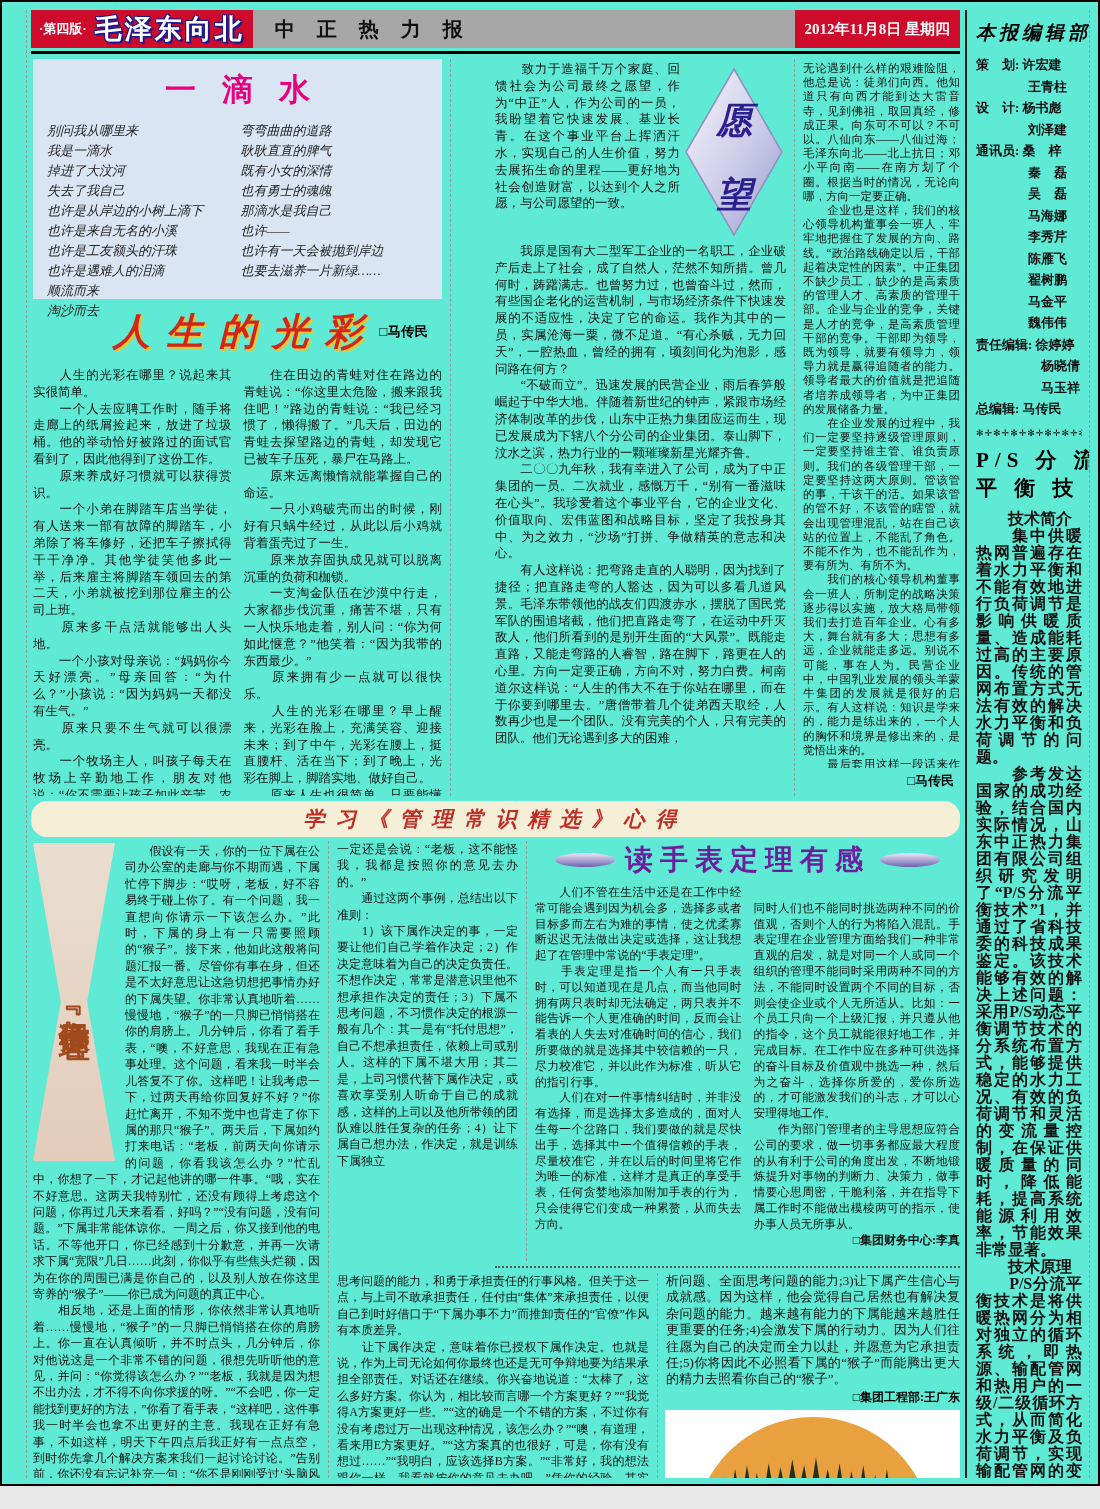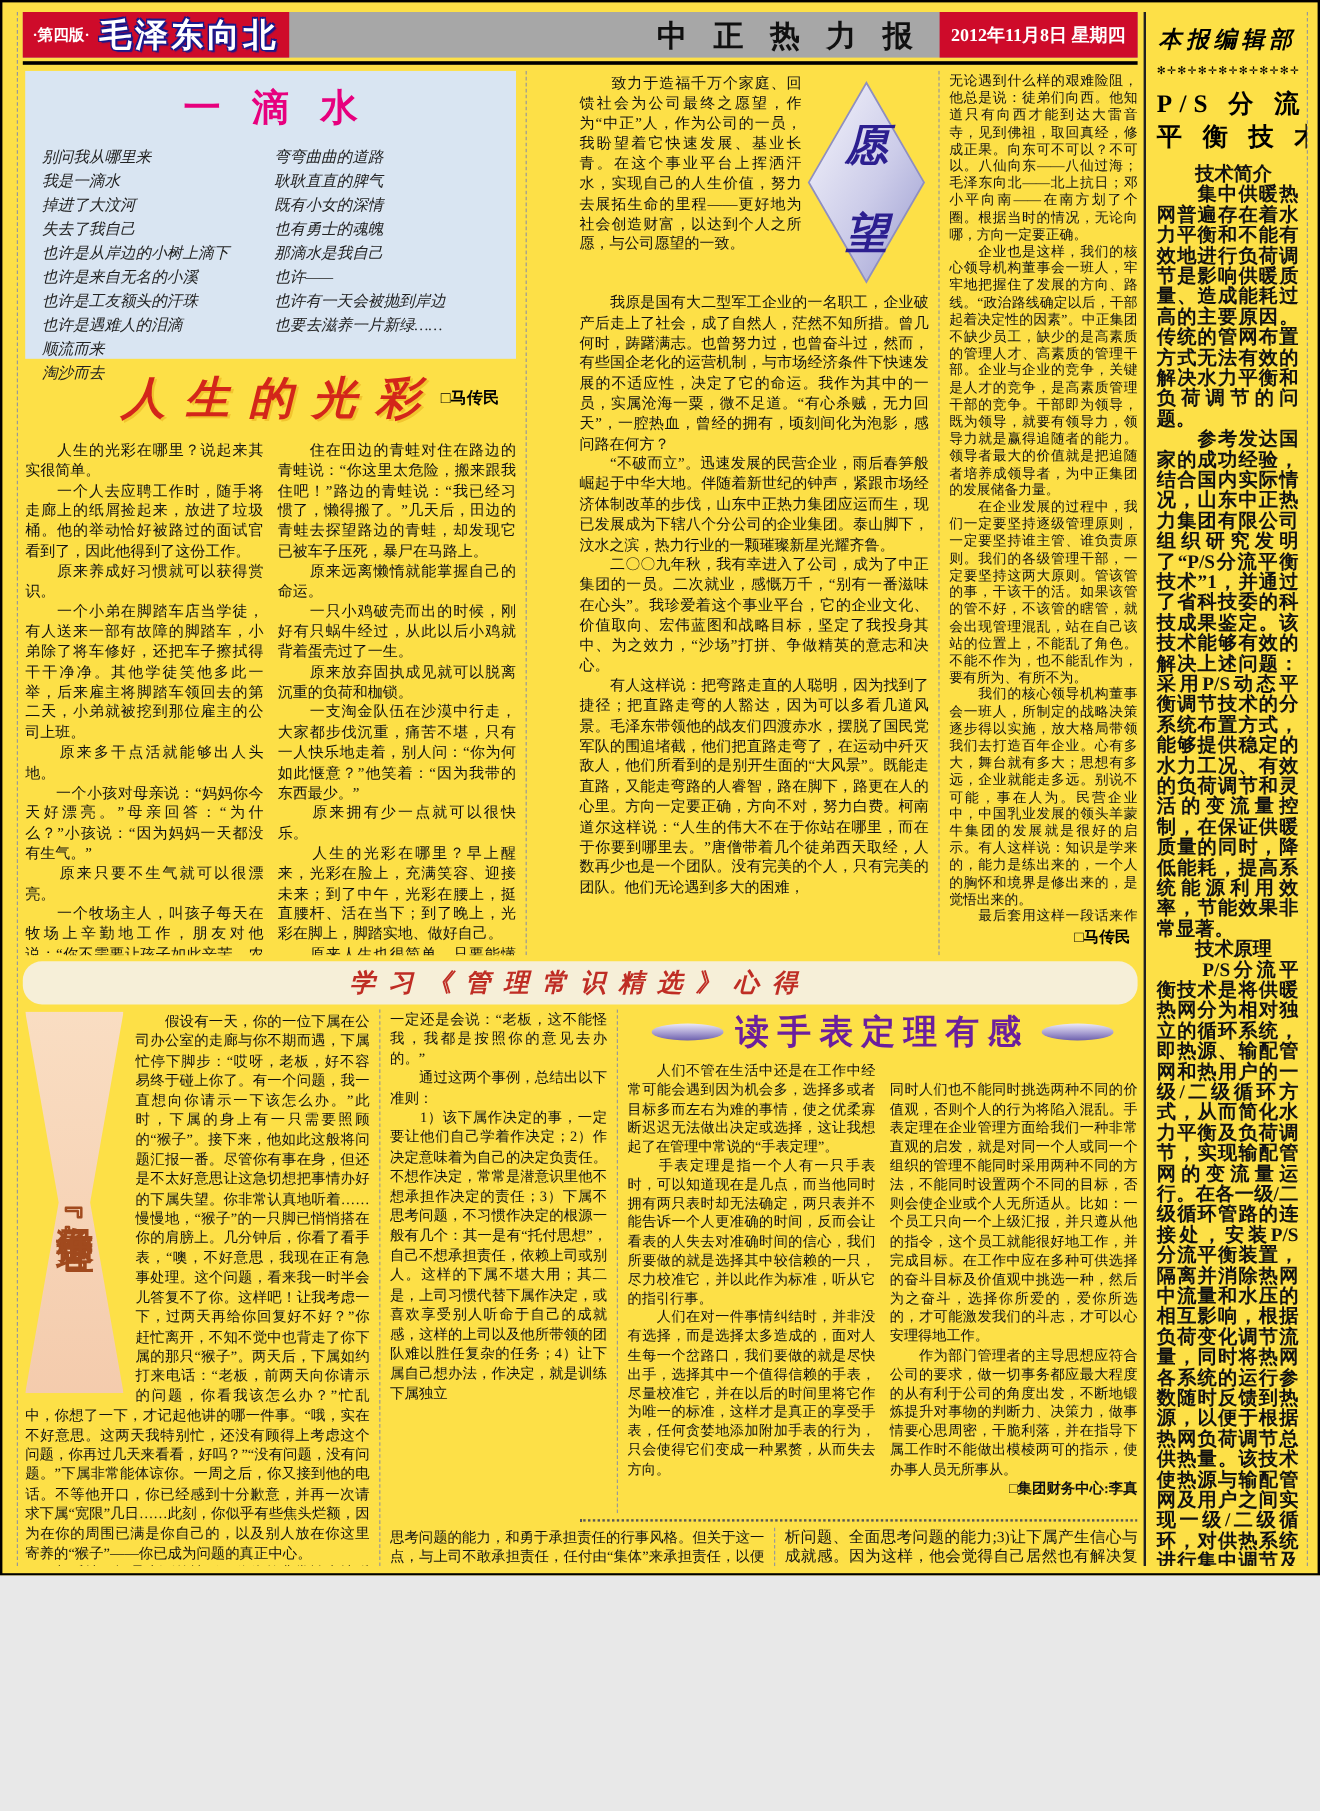--- a/index.html
+++ b/index.html
@@ -1,26 +1,26 @@
 <!DOCTYPE html>
 <html><head>
 <meta charset="utf-8">
 <style>
   html,body{margin:0;padding:0;background:#e8e8e8;font-family:"Liberation Serif","DejaVu Serif",serif;}
-  .page{width:1100px;height:1313px;box-sizing:border-box;background:#fde047;border:2px solid #000;
-        margin:0 auto;padding:8px 8px 6px 12px;overflow:hidden;position:relative;}
+  .page{width:1100px;height:1486px;box-sizing:border-box;background:#5eead4;border:2px solid #000;
+        margin:0 auto;padding:8px 8px 6px 24px;overflow:hidden;position:relative;}
   .content{display:flex;height:100%;}
   .main{width:934px;display:flex;flex-direction:column;border-left:1px dashed #999;padding-left:4px;box-sizing:border-box;}
   
   .masthead{height:38px;background:#a7a7a7;display:flex;align-items:stretch;}
   .edition-box{background:#ce0b2a;display:flex;align-items:center;padding:0 8px;gap:8px;}
   .edition-label{color:#fff;font-size:13px;font-weight:bold;white-space:nowrap;}
   .section-name{color:#fff;font-size:27px;font-weight:bold;letter-spacing:3px;white-space:nowrap;
     text-shadow:1px 1px 0 #19198c,-1px -1px 0 #19198c,1px -1px 0 #19198c,-1px 1px 0 #19198c,2px 2px 1px #19198c;}
-  .paper-name{flex:1;align-self:center;text-align:right;font-size:25px;font-weight:bold;color:#101010;
+  .paper-name{flex:1;align-self:center;text-align:left;font-size:20px;font-weight:bold;color:#101010;
     letter-spacing:22px;text-indent:22px;white-space:nowrap;}
   .date-box{background:#ce0b2a;color:#fff;font-weight:bold;font-size:15px;display:flex;align-items:center;padding:0 10px;white-space:nowrap;}
   .black-rule{height:3px;background:#000;margin:3px 0 5px;}
   
   .top-section{display:flex;height:737px;overflow:hidden;}
   .col-left{width:420px;border-right:1px dashed #999;padding:0 8px 0 2px;box-sizing:border-box;}
   .col-mid{width:308px;border-right:1px dashed #999;padding:2px 8px 0 8px;box-sizing:border-box;overflow:hidden;margin-left:36px;}
   .col-right{flex:1;padding:2px 0 4px 8px;box-sizing:border-box;display:flex;flex-direction:column;overflow:hidden;}
   .body-text{font-size:12.5px;line-height:16.8px;text-align:justify;white-space:pre-line;color:#111;}
   
@@ -252,20 +252,37 @@
                 </svg>
               </div>
             </div>
           </div>
         </div>
       </div>
     </div>
 
     <div class="sidebar">
       <div class="board-title">本报编辑部</div>
+      <div class="board-list">策　划: 许宏建
+　　　　王青柱
+设　计: 杨书彪
+　　　　刘泽建
+通讯员: 桑　梓
+　　　　秦　磊
+　　　　吴　磊
+　　　　马海娜
+　　　　李秀芹
+　　　　陈雁飞
+　　　　翟树鹏
+　　　　马金平
+　　　　魏伟伟
+责任编辑: 徐婷婷
+　　　　　杨晓倩
+　　　　　马玉祥
+总编辑: 马传民</div>
       <div class="board-sep">✻✛✻✛✻✛✻✛✻✛✻✛✻✛✻</div>
       <div class="ps-title">
         <div>P/S 分 流</div>
         <div>平 衡 技 术</div>
       </div>
       <div class="ps-body">　　技术简介
 　　集中供暖热网普遍存在着水力平衡和不能有效地进行负荷调节是影响供暖质量、造成能耗过高的主要原因。传统的管网布置方式无法有效的解决水力平衡和负荷调节的问题。
 　　参考发达国家的成功经验，结合国内实际情况，山东中正热力集团有限公司组织研究发明了“P/S分流平衡技术”1，并通过了省科技委的科技成果鉴定。该技术能够有效的解决上述问题：采用P/S动态平衡调节技术的分系统布置方式，能够提供稳定的水力工况、有效的负荷调节和灵活的变流量控制，在保证供暖质量的同时，降低能耗，提高系统能源利用效率，节能效果非常显著。
 　　技术原理
 　　P/S分流平衡技术是将供暖热网分为相对独立的循环系统，即热源、输配管网和热用户的一级/二级循环方式，从而简化水力平衡及负荷调节，实现输配管网的变流量运行。在各一级/二级循环管路的连接处，安装P/S分流平衡装置，隔离并消除热网中流量和水压的相互影响，根据负荷变化调节流量，同时将热网各系统的运行参数随时反馈到热源，以便于根据热网负荷调节总供热量。该技术使热源与输配管网及用户之间实现一级/二级循环，对供热系统进行集中调节及局部调节。同时解决传统换热机组的热效率降低和压头损失问题。在保障供暖质量的同时，通过较少的投资，极大地提高能源利用效率。</div>

